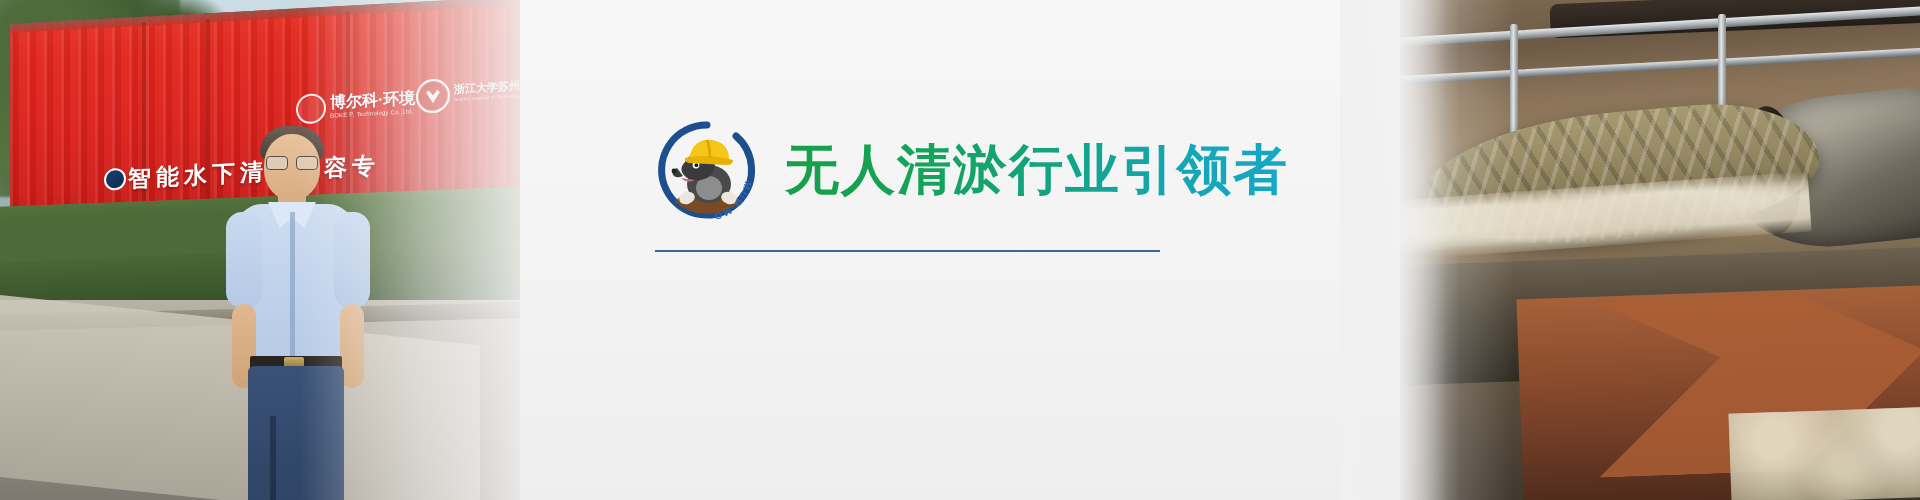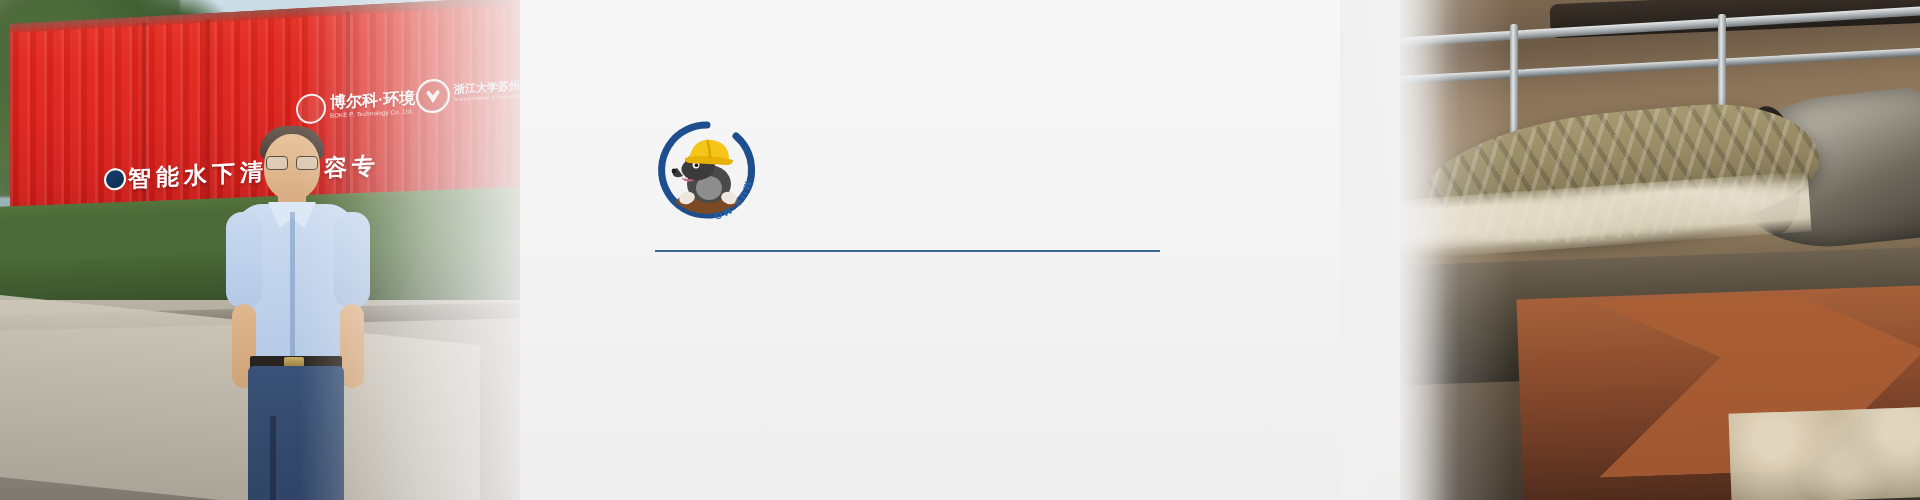--- a/index.html
+++ b/index.html
@@ -419,20 +419,21 @@
 
             <defs>
               <path id="arcpath" d="M 90 62 A 40 40 0 0 1 56 96" fill="none"></path>
             </defs>
             <text font-family="Liberation Sans, sans-serif" font-size="9.5" font-weight="700" fill="#2a66ad" letter-spacing="1.6">
               <textPath href="#arcpath" startOffset="2%">MUD MOLE</textPath>
             </text>
           </svg>
         </div>
 
+        <div class="headline">无人清淤行业引领者</div>
       </div>
     </div>
     <div class="divider"></div>
   </div>
 
   <div class="right">
     <div class="rp-bg"></div>
     <div class="rp-darkpipe"></div>
     <div class="rp-rail"></div>
     <div class="rp-rail2"></div>

